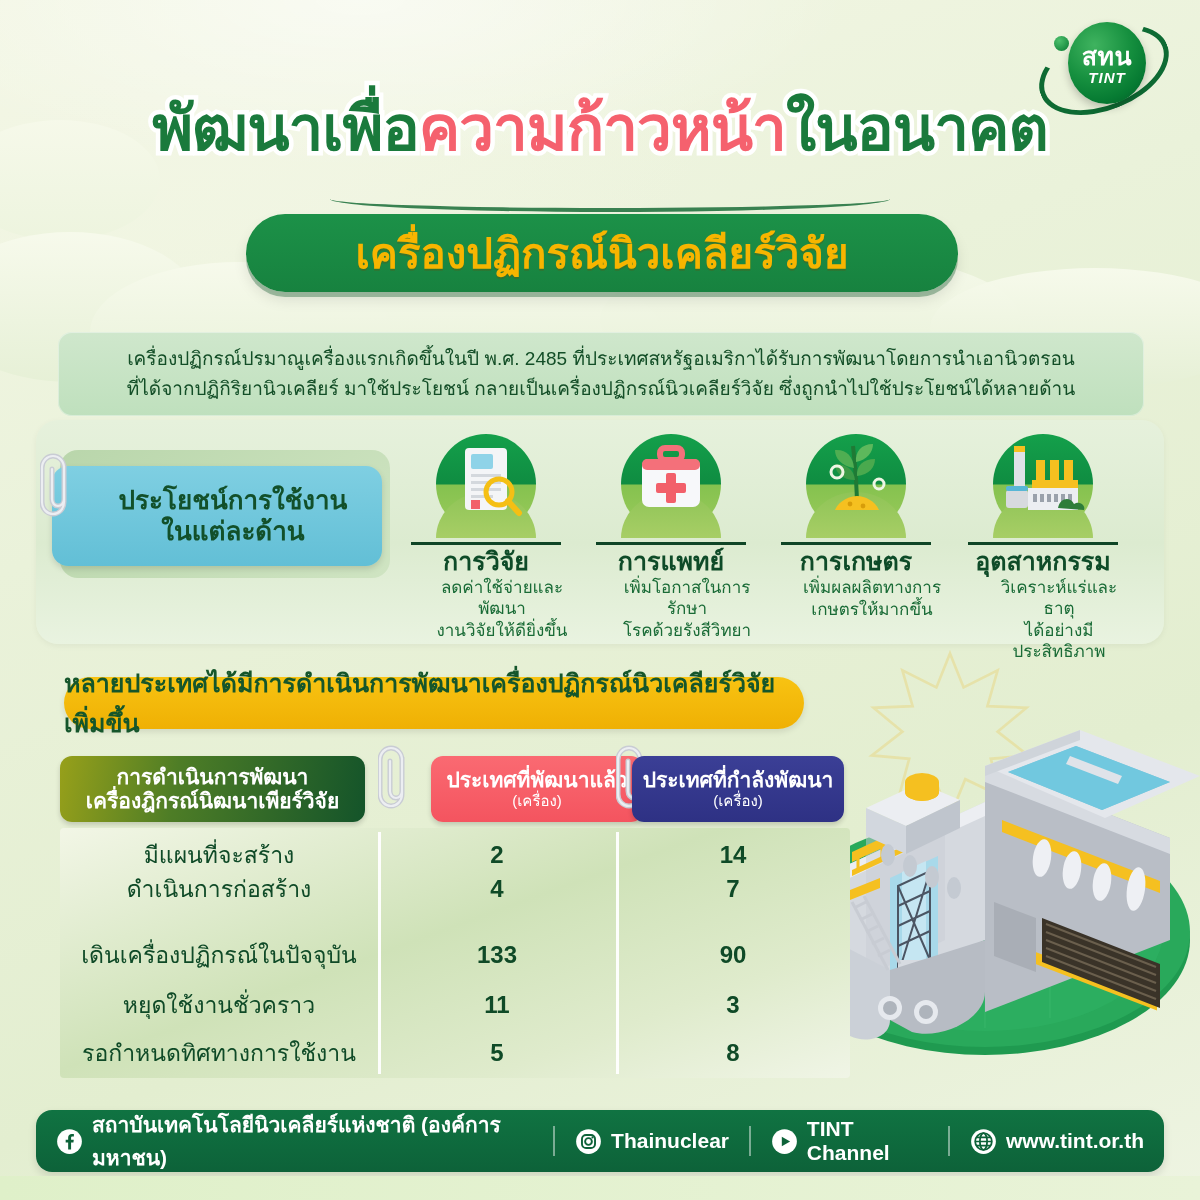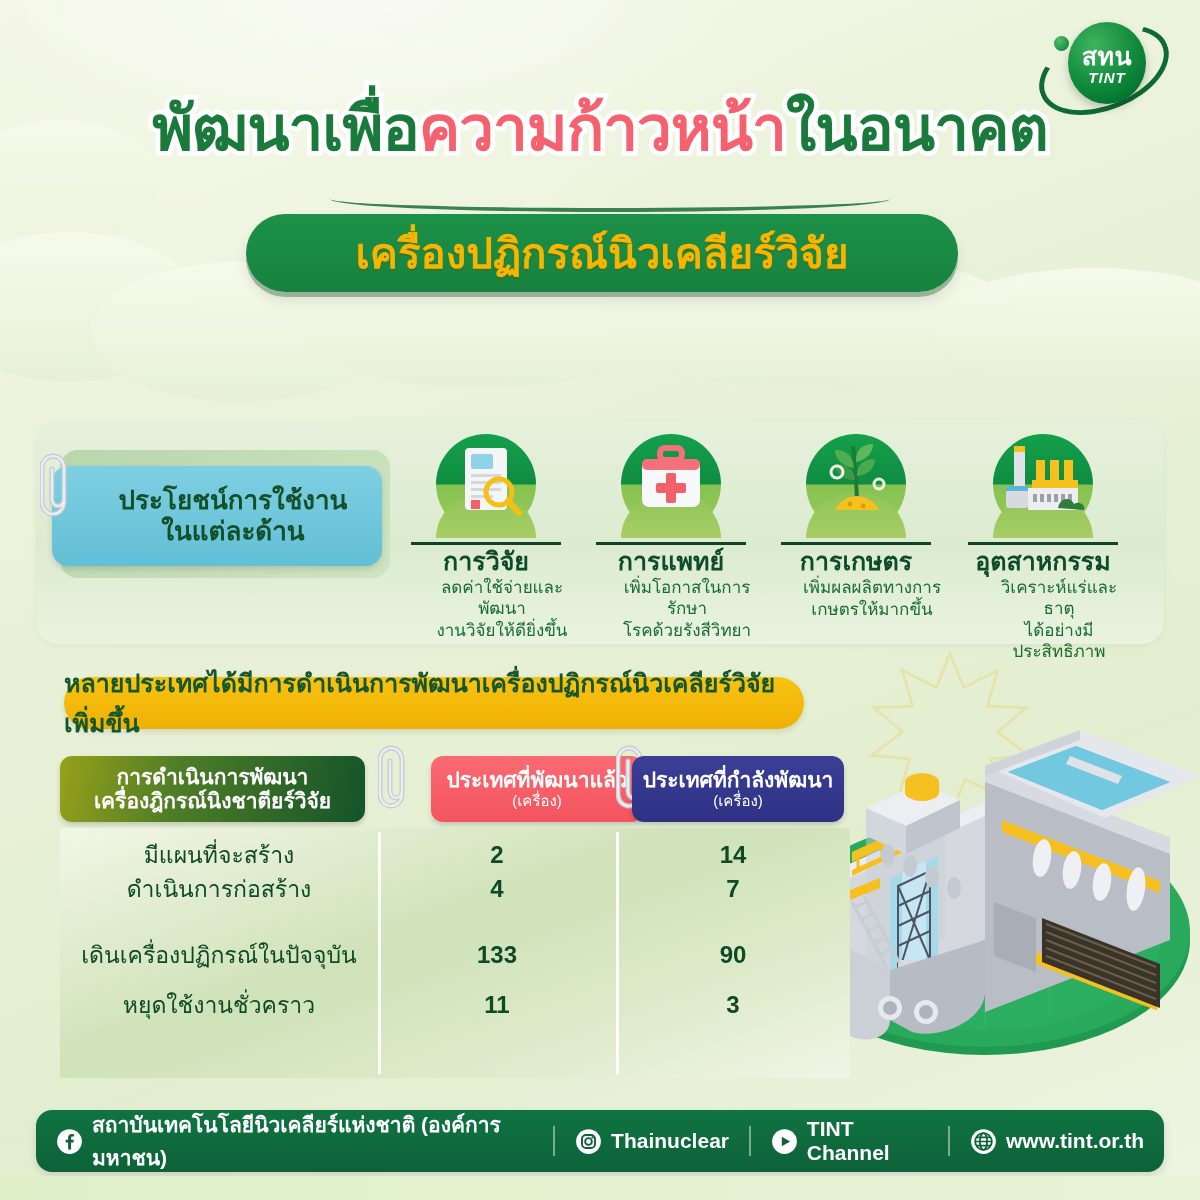--- a/index.html
+++ b/index.html
@@ -175,20 +175,24 @@
     <div class="hl">
       <span class="seg green">พัฒนาเพื่อ</span><span class="seg pink">ความก้าวหน้า</span><span class="seg green">ในอนาคต</span>
     </div>
   </div>
   <div class="swoosh"></div>
 
   <div class="pill">
     <span>เครื่องปฏิกรณ์นิวเคลียร์วิจัย</span>
   </div>
 
+  <div class="intro">
+    <p>เครื่องปฏิกรณ์ปรมาณูเครื่องแรกเกิดขึ้นในปี พ.ศ. 2485 ที่ประเทศสหรัฐอเมริกาได้รับการพัฒนาโดยการนำเอานิวตรอน</p>
+    <p>ที่ได้จากปฏิกิริยานิวเคลียร์ มาใช้ประโยชน์ กลายเป็นเครื่องปฏิกรณ์นิวเคลียร์วิจัย  ซึ่งถูกนำไปใช้ประโยชน์ได้หลายด้าน</p>
+  </div>
 
   <div class="benefits"></div>
   <div class="bencard-shadow"></div>
   <div class="bencard">
     <div>ประโยชน์การใช้งาน</div>
     <div>ในแต่ละด้าน</div>
   </div>
   <div class="clip b">
     <svg viewBox="0 0 34 72">
         <path d="M24 14v36c0 7-5 12-11 12S2 57 2 50V16C2 9 7 4 13 4s11 5 11 12v31c0 4-2.6 7-6 7s-6-3-6-7V17" fill="none" stroke="#c9ccd4" stroke-width="5" stroke-linecap="round"></path>
@@ -389,21 +393,21 @@
       <path d="M102 304 L114 298"></path>
         <path d="M108 316 L120 310"></path>
     </g>
     <path d="M66 330 L70 318 L78 322 L74 334Z" fill="#f5c020" opacity=".9"></path>
   </svg>
 
   <div class="tbl">
     <div class="thead">
       <div class="hcell h1">
         <div class="l1">การดำเนินการพัฒนา</div>
-        <div class="l1">เครื่องฎิกรณ์นิงชาตียร์วิจัย</div>
+        <div class="l1">เครื่องฎิกรณ์นิฒนาเพียร์วิจัย</div>
       </div>
       <div class="clip t2">
         <svg viewBox="0 0 34 72">
             <path d="M24 14v36c0 7-5 12-11 12S2 57 2 50V16C2 9 7 4 13 4s11 5 11 12v31c0 4-2.6 7-6 7s-6-3-6-7V17" fill="none" stroke="#c9ccd4" stroke-width="5" stroke-linecap="round"></path>
             <path d="M24 14v36c0 7-5 12-11 12S2 57 2 50V16C2 9 7 4 13 4s11 5 11 12v31c0 4-2.6 7-6 7s-6-3-6-7V17" fill="none" stroke="#eceef2" stroke-width="2.2" stroke-linecap="round"></path>
           </svg>
       </div>
       <div class="hcell h2">
         <div class="l1">ประเทศที่พัฒนาแล้ว</div>
         <div class="l2">(เครื่อง)</div>
@@ -436,20 +440,25 @@
       </div>
       <div class="trow" style="top:102px">
         <div class="c1">เดินเครื่องปฏิกรณ์ในปัจจุบัน</div>
         <div class="c2">133</div>
         <div class="c3">90</div>
       </div>
       <div class="trow" style="top:152px">
         <div class="c1">หยุดใช้งานชั่วคราว</div>
         <div class="c2">11</div>
         <div class="c3">3</div>
+      </div>
+      <div class="trow" style="top:200px">
+        <div class="c1">รอกำหนดทิศทางการใช้งาน</div>
+        <div class="c2">5</div>
+        <div class="c3">8</div>
       </div>
     </div>
   </div>
 
   <div class="footer">
     <div class="fitem">
       <svg class="ficon" viewBox="0 0 24 24">
         <circle cx="12" cy="12" r="11" fill="#fff"></circle>
         <path d="M13.4 19v-6.2h2.1l.3-2.4h-2.4V8.8c0-.7.2-1.2 1.2-1.2h1.3V5.4c-.2 0-1-.1-1.9-.1-1.9 0-3.2 1.1-3.2 3.2v1.9H8.6v2.4h2.2V19z" fill="#0d6239"></path>
       </svg>

